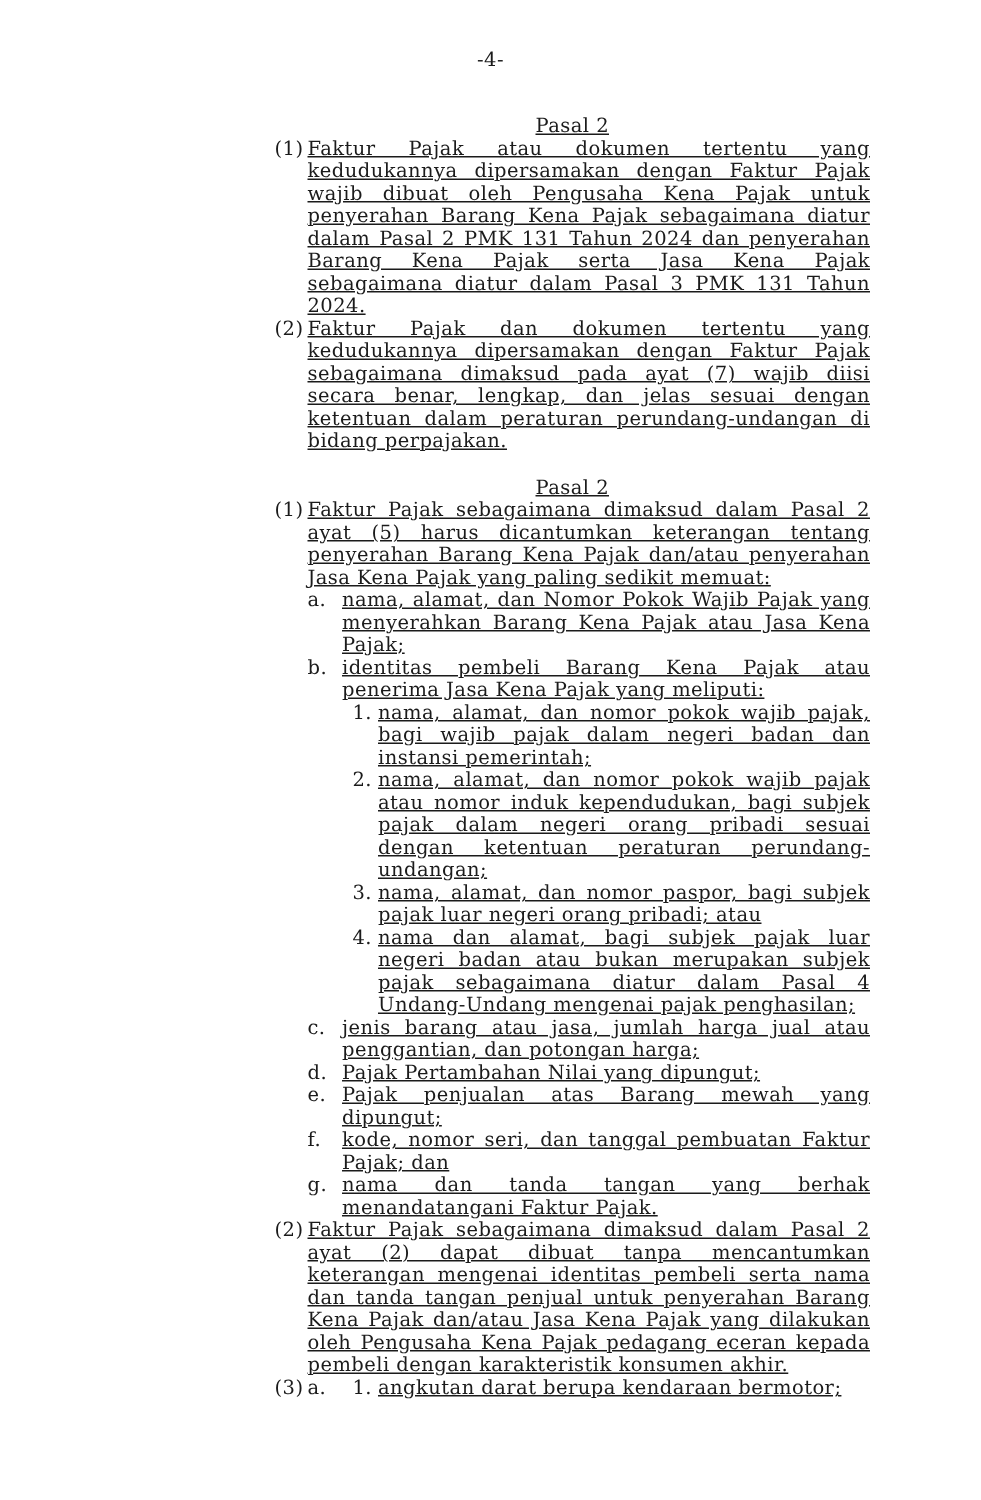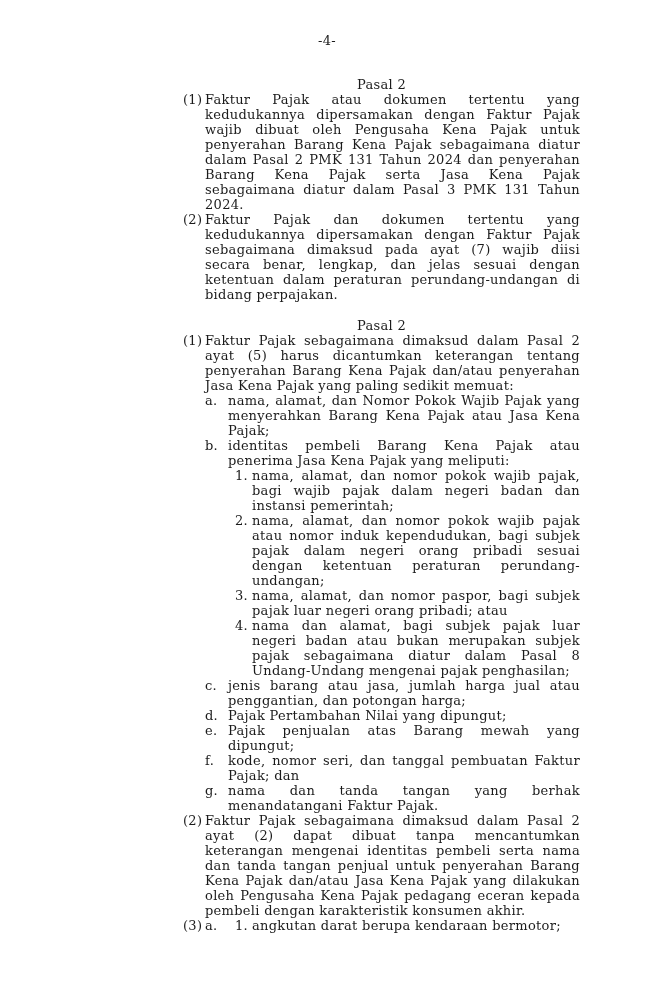--- a/index.html
+++ b/index.html
@@ -20,20 +20,21 @@
     padding-top: 33px;
     background: #ffffff;
   }
   .page-number {
     text-align: center;
     margin-bottom: 29px;
   }
   .content {
     margin-left: 183px;
     margin-right: 74px;
+    text-decoration: underline;
   }
   .heading {
     text-align: center;
   }
   .section:not(:first-child) .heading {
     margin-top: 16px;
   }
   .item {
     position: relative;
     text-align: justify;
@@ -63,21 +64,21 @@
       </div>
       <div class="section">
         <div class="heading">Pasal 2</div>
         <div class="list ayat-list">
           <div class="item ayat-item"><span class="marker">(1)</span><span class="text">Faktur Pajak sebagaimana dimaksud dalam Pasal 2 ayat (5) harus dicantumkan keterangan tentang penyerahan Barang Kena Pajak dan/atau penyerahan Jasa Kena Pajak yang paling sedikit memuat:</span><div class="list letter-list">
               <div class="item letter-item"><span class="marker">a.</span><span class="text">nama, alamat, dan Nomor Pokok Wajib Pajak yang menyerahkan Barang Kena Pajak atau Jasa Kena Pajak;</span></div>
               <div class="item letter-item"><span class="marker">b.</span><span class="text">identitas pembeli Barang Kena Pajak atau penerima Jasa Kena Pajak yang meliputi:</span><div class="list num-list">
                   <div class="item num-item"><span class="marker">1.</span><span class="text">nama, alamat, dan nomor pokok wajib pajak, bagi wajib pajak dalam negeri badan dan instansi pemerintah;</span></div>
                   <div class="item num-item"><span class="marker">2.</span><span class="text">nama, alamat, dan nomor pokok wajib pajak atau nomor induk kependudukan, bagi subjek pajak dalam negeri orang pribadi sesuai dengan ketentuan peraturan perundang-undangan;</span></div>
                   <div class="item num-item"><span class="marker">3.</span><span class="text">nama, alamat, dan nomor paspor, bagi subjek pajak luar negeri orang pribadi; atau</span></div>
-                  <div class="item num-item"><span class="marker">4.</span><span class="text">nama dan alamat, bagi subjek pajak luar negeri badan atau bukan merupakan subjek pajak sebagaimana diatur dalam Pasal 8 Undang-Undang mengenai pajak penghasilan;</span></div>
+                  <div class="item num-item"><span class="marker">4.</span><span class="text">nama dan alamat, bagi subjek pajak luar negeri badan atau bukan merupakan subjek pajak sebagaimana diatur dalam Pasal 4 Undang-Undang mengenai pajak penghasilan;</span></div>
                 </div></div>
               <div class="item letter-item"><span class="marker">c.</span><span class="text">jenis barang atau jasa, jumlah harga jual atau penggantian, dan potongan harga;</span></div>
               <div class="item letter-item"><span class="marker">d.</span><span class="text">Pajak Pertambahan Nilai yang dipungut;</span></div>
               <div class="item letter-item"><span class="marker">e.</span><span class="text">Pajak penjualan atas Barang mewah yang dipungut;</span></div>
               <div class="item letter-item"><span class="marker">f.</span><span class="text">kode, nomor seri, dan tanggal pembuatan Faktur Pajak; dan</span></div>
               <div class="item letter-item"><span class="marker">g.</span><span class="text">nama dan tanda tangan yang berhak menandatangani Faktur Pajak.</span></div>
             </div></div>
           <div class="item ayat-item"><span class="marker">(2)</span><span class="text">Faktur Pajak sebagaimana dimaksud dalam Pasal 2 ayat (2) dapat dibuat tanpa mencantumkan keterangan mengenai identitas pembeli serta nama dan tanda tangan penjual untuk penyerahan Barang Kena Pajak dan/atau Jasa Kena Pajak yang dilakukan oleh Pengusaha Kena Pajak pedagang eceran kepada pembeli dengan karakteristik konsumen akhir.</span></div>
           <div class="item ayat-item"><span class="marker">(3)</span><div class="list letter-list">
               <div class="item letter-item"><span class="marker">a.</span><div class="list num-list">

